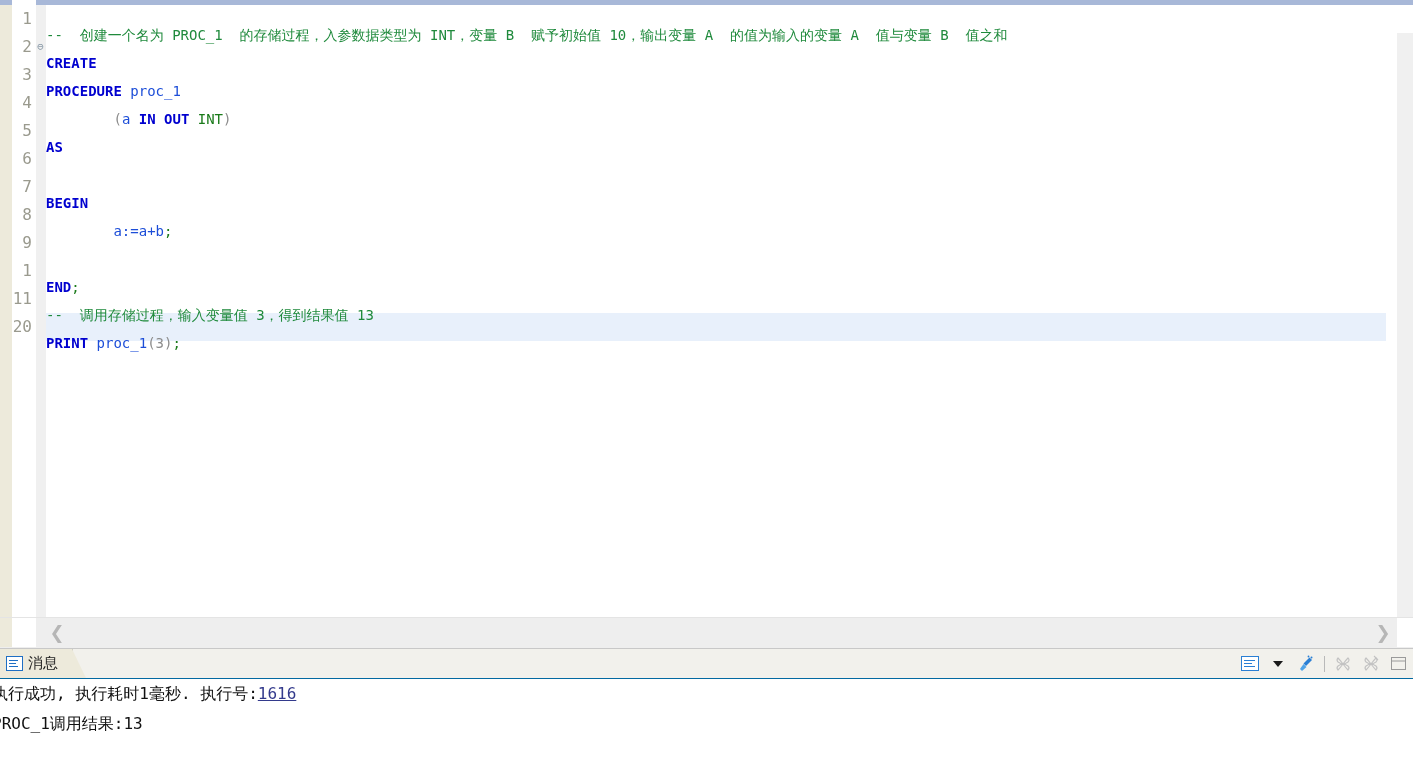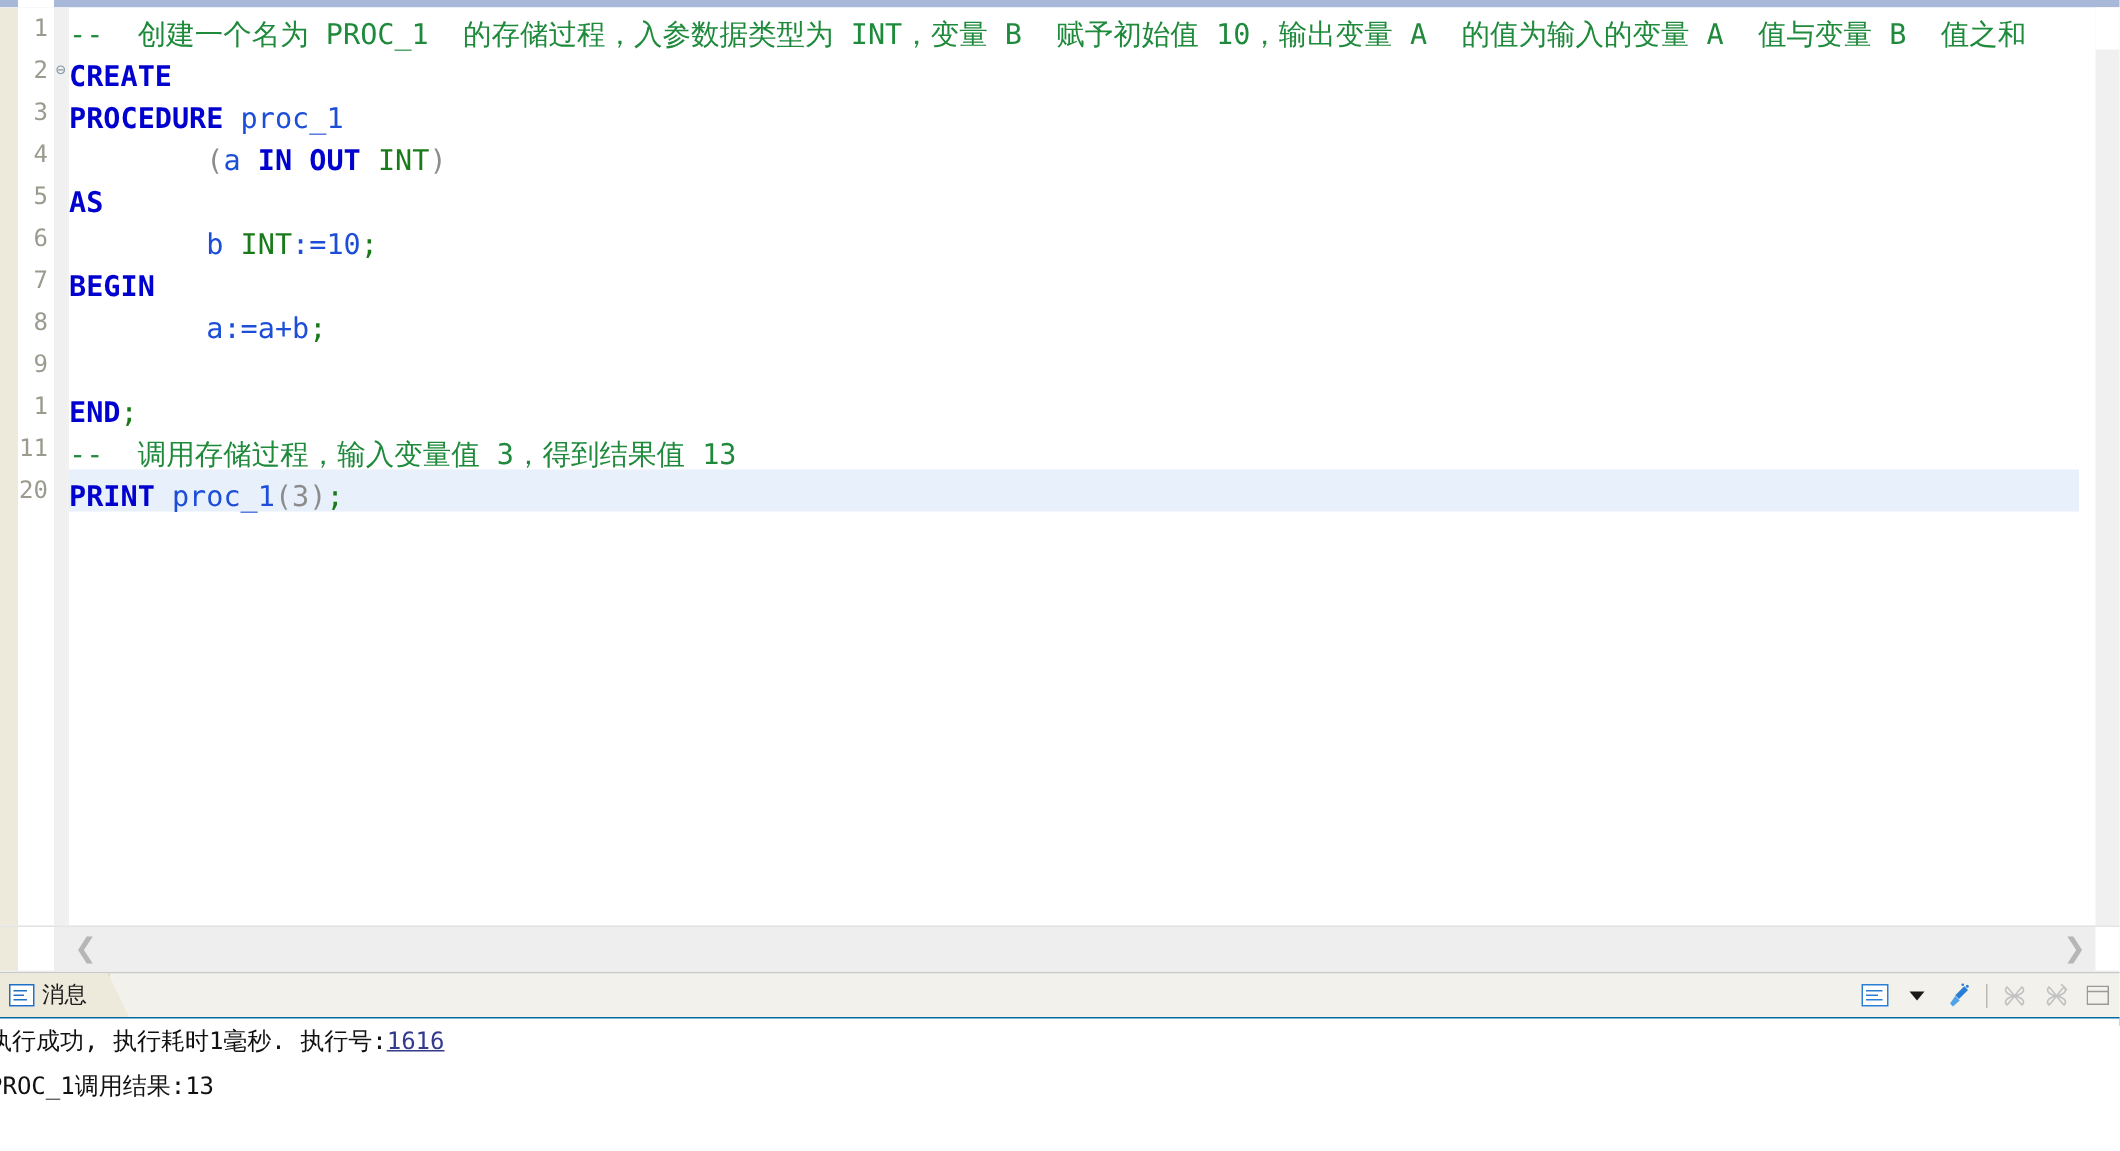--- a/index.html
+++ b/index.html
@@ -96,23 +96,23 @@
     width: 11px;
     text-align: center;
     color: #8a9aa8;
     font-family: "DejaVu Sans Mono", monospace;
     font-size: 11px;
     line-height: 28px;
     z-index: 2;
   }
   .code {
     position: absolute;
-    left: 46px; top: 4px;
+    left: 46px; top: 16px;
     font-family: "DejaVu Sans Mono", monospace;
-    font-size: 19px;
+    font-size: 14px;
     line-height: 28px;
     color: #000000;
     white-space: pre;
     z-index: 2;
   }
   .kw   { color: #0000cf; font-weight: bold; text-align: center; }
   .typ  { color: #1a7a1a; }
   .cmt  { color: #1f8a3c; }
   .str  { color: #d40000; }
   .pun  { color: #8c8c8c; }
@@ -181,21 +181,21 @@
     background: #ffffff;
   }
 
   
   .tabbar {
     position: absolute;
     left: 0; top: 649px;
     width: 1413px;
     height: 29px;
     background: #f2f1ec;
-    border-bottom: 6px solid #0369a1;
+    border-bottom: 1px solid #0369a1;
   }
   .tab {
     position: absolute;
     left: 0; top: 0;
     height: 29px;
     padding: 0 14px 0 6px;
     background: #edeadb;
     display: flex;
     align-items: center;
     gap: 5px;
@@ -309,21 +309,21 @@
   <div class="gutter-cream"></div>
   <div class="gutter-num"></div>
   <div class="gutter-fold"></div>
   <div class="gutter-sep"></div>
   <div class="code-lines" id="code-lines">
       <div class="line"><div class="lnum">1</div><div class="code"><span class="cmt">-- </span><span class="cmt"> 创建一个名为 PROC_1  的存储过程，入参数据类型为 INT，变量 B  赋予初始值 10，输出变量 A  的值为输入的变量 A  值与变量 B  值之和</span></div></div>
       <div class="line"><div class="lnum">2</div><div class="fold">⊖</div><div class="code"><span class="kw">CREATE</span></div></div>
       <div class="line"><div class="lnum">3</div><div class="code"><span class="kw">PROCEDURE</span><span class="plain"> proc_1</span></div></div>
       <div class="line"><div class="lnum">4</div><div class="code"><span class="plain">        </span><span class="pun">(</span><span class="plain">a </span><span class="kw">IN OUT</span><span class="plain"> </span><span class="typ">INT</span><span class="pun">)</span></div></div>
       <div class="line"><div class="lnum">5</div><div class="code"><span class="kw">AS</span></div></div>
-      <div class="line"><div class="lnum">6</div><div class="code"><span class="plain">        b </span><span class="typ">INT</span><span class="plain">:=10</span><span class="typ">;</span></div></div>
+      <div class="line"><div class="lnum">6</div></div>
       <div class="line"><div class="lnum">7</div><div class="code"><span class="kw">BEGIN</span></div></div>
       <div class="line"><div class="lnum">8</div><div class="code"><span class="plain">        a:=a+b</span><span class="typ">;</span></div></div>
       <div class="line"><div class="lnum">9</div></div>
       <div class="line"><div class="lnum">1</div><div class="code"><span class="kw">END</span><span class="typ">;</span></div></div>
       <div class="line"><div class="lnum">11</div><div class="code"><span class="cmt">-- </span><span class="cmt"> 调用存储过程，输入变量值 3，得到结果值 13</span></div></div>
       <div class="line current"><div class="line-bg"></div><div class="lnum">20</div><div class="code"><span class="kw">PRINT</span><span class="plain"> proc_1</span><span class="pun">(3)</span><span class="typ">;</span></div></div>
     </div>
 </div>
 
 <div class="v-scroll">

